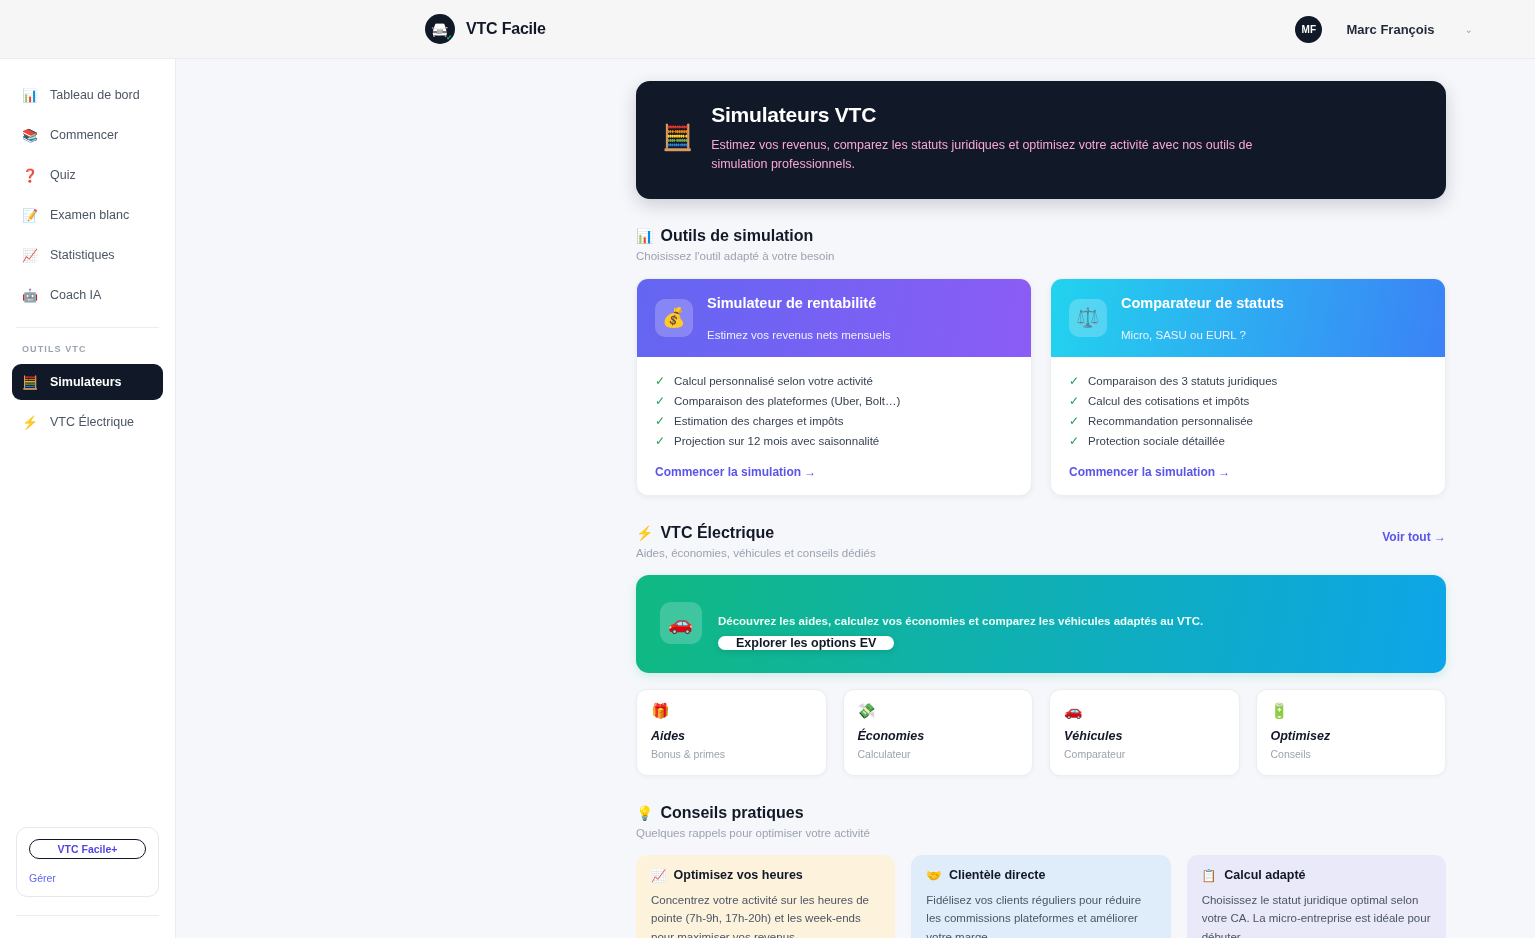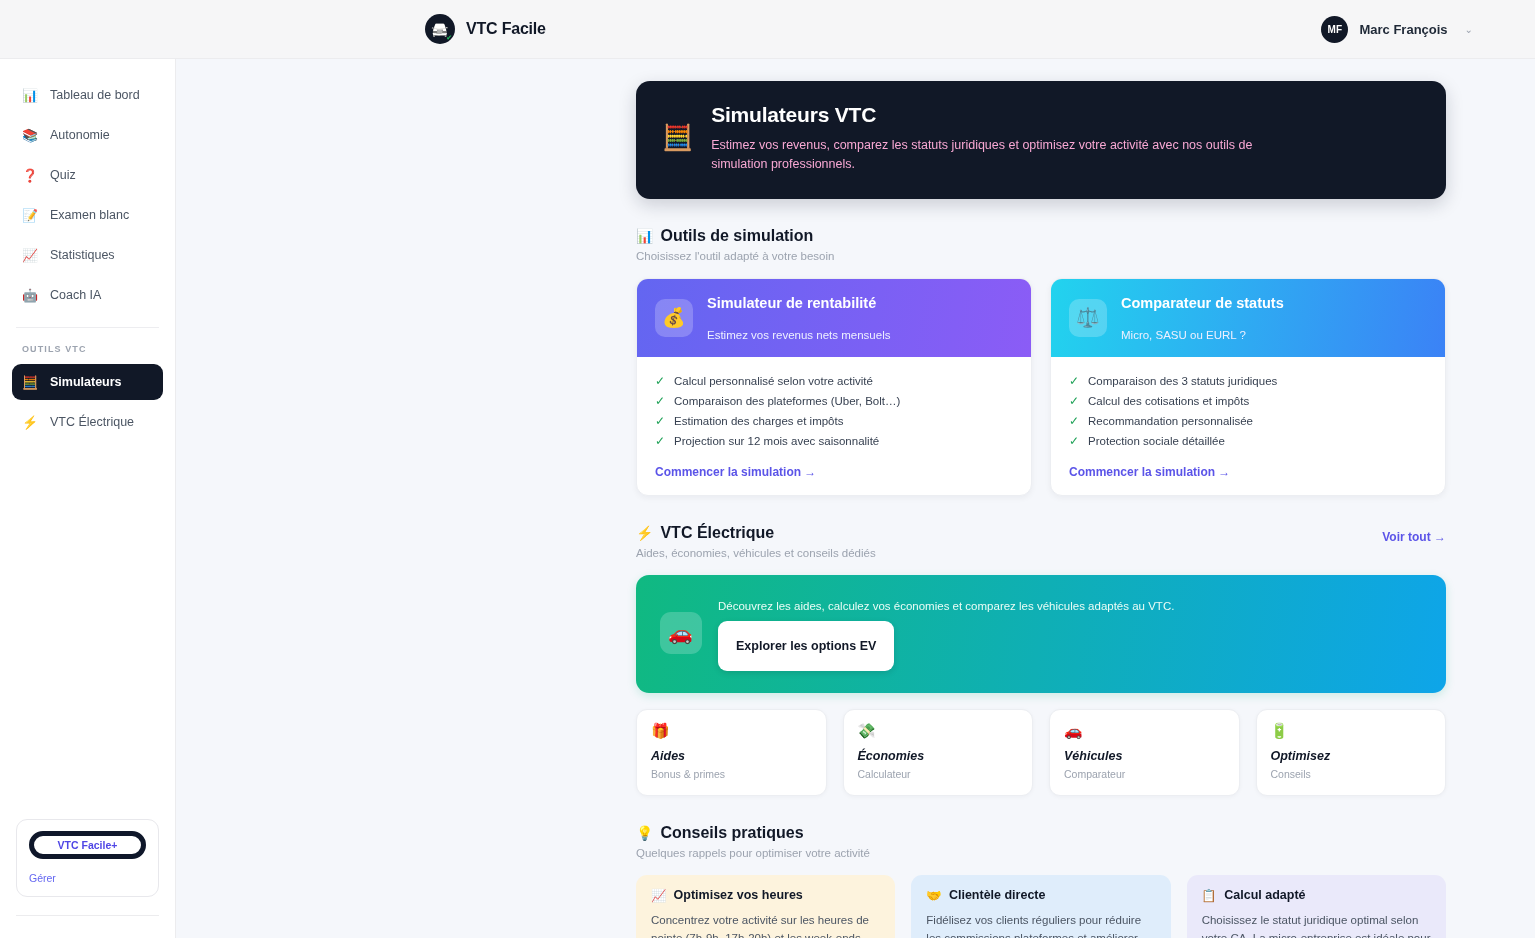--- a/index.html
+++ b/index.html
@@ -25,21 +25,21 @@
     background: #111827;
     display: flex; align-items: center; justify-content: center;
     font-size: 15px; line-height: 1; position: relative;
   }
   .brand-logo .car { filter: grayscale(1) brightness(2.4); font-size: 14px; }
   .brand-logo .chk {
     position: absolute; right: 3px; bottom: 3px; font-size: 7px; color: #22c55e;
   }
   .brand-name { font-size: 16px; font-weight: 600; color: #111827; letter-spacing: -0.2px; }
 
-  .user { position: absolute; right: 62px; display: flex; align-items: center; gap: 11px; cursor: pointer; }
+  .user { position: absolute; right: 62px; display: flex; align-items: center; gap: 24px; cursor: pointer; }
   .avatar {
     width: 27px; height: 27px; border-radius: 50%;
     background: #111827; color: #fff;
     font-size: 10px; font-weight: 700; letter-spacing: .3px;
     display: flex; align-items: center; justify-content: center;
   }
   .user-name { font-size: 13px; color: #1f2937; font-weight: 700; }
   .caret { font-size: 10px; color: #9ca3af; margin-left: 6px; }
 
   
@@ -71,21 +71,21 @@
 
   .side-footer {
     position: absolute; left: 16px; right: 16px; bottom: 22px;
   }
   .plan-card {
     border: 1px solid #e8e8ec; border-radius: 11px;
     padding: 11px 12px 12px 12px; background: #fff;
   }
   .plan-badge {
     display: block; width: 100%; text-align: center;
-    border: 5px solid #0f172a; color: #4f46e5;
+    border: 1px solid #0f172a; color: #4f46e5;
     border-radius: 999px; font-size: 10.5px; font-weight: 600;
     padding: 3px 0; background: #fff;
   }
   .plan-link { display: block; margin-top: 13px; font-size: 10.5px; color: #6366f1; cursor: pointer; }
   .side-bottom-rule { height:1px; background:#ececee; margin-top:18px; }
 
   
   .main { flex: 1; position: relative; overflow: hidden; }
   .content { position: absolute; left: 460px; top: 22px; width: 810px; }
 
@@ -139,25 +139,25 @@
     display: flex; gap: 16px; align-items: center;
     box-shadow: 0 3px 10px rgba(16,185,129,.18);
   }
   .ev-badge {
     width: 42px; height: 42px; border-radius: 11px;
     background: rgba(255,255,255,.2);
     display: flex; align-items: center; justify-content: center; font-size: 20px;
     flex: none;
   }
   .ev-h { font-size: 15px; font-weight: 700; color: #fff; }
-  .ev-s { font-size: 11.5px; color: #eafdf6; margin-top: 5px; }
+  .ev-s { font-size: 11.5px; color: #eafdf6; margin-top: 20px; font-weight: bold; }
   .ev-btn {
     margin-top: 9px; display: inline-block; background: #fff; color: #111827;
     font-size: 12.5px; font-weight: 700; border: none; border-radius: 9px;
-    padding: 18px 18px; cursor: pointer;
+    padding: 0 18px; cursor: pointer;
     box-shadow: 0 2px 6px rgba(0,0,0,.12);
   }
 
   
   .minis { display: flex; gap: 16px; margin-top: 16px; }
   .mini {
     flex: 1; background: #fff; border: 1px solid #eceef2; border-radius: 11px;
     padding: 13px 14px 15px 14px;
     box-shadow: 0 1px 4px rgba(16,24,40,.04);
     cursor: pointer;
@@ -198,21 +198,21 @@
   <div class="body-row">
 
     <div class="sidebar">
       <div id="nav-main">
           <div class="nav-item">
             <span class="ico">📊</span>
             <span class="lbl">Tableau de bord</span>
           </div>
           <div class="nav-item">
             <span class="ico">📚</span>
-            <span class="lbl">Autonomie</span>
+            <span class="lbl">Commencer</span>
           </div>
           <div class="nav-item">
             <span class="ico">❓</span>
             <span class="lbl">Quiz</span>
           </div>
           <div class="nav-item">
             <span class="ico">📝</span>
             <span class="lbl">Examen blanc</span>
           </div>
           <div class="nav-item">

